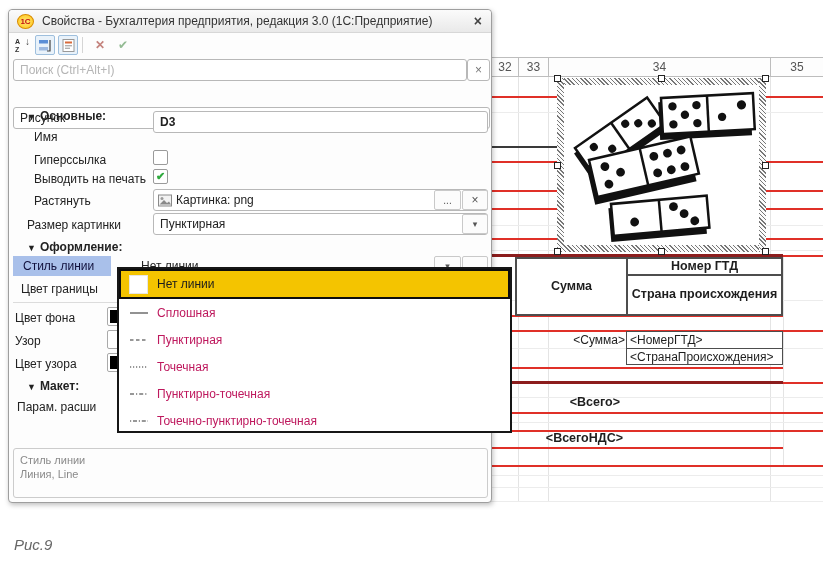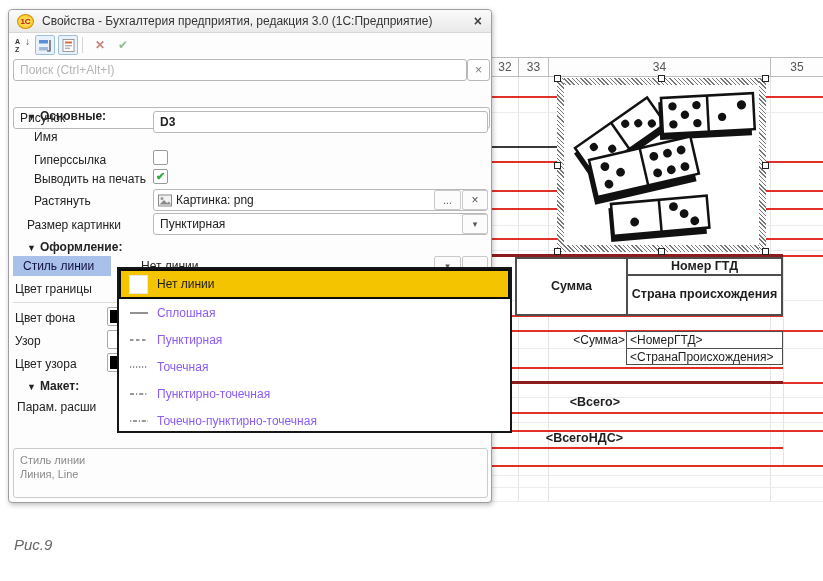--- a/index.html
+++ b/index.html
@@ -73,21 +73,21 @@
   .hl-label{background:#a9c0ea;color:#10103c;}
   .divline{position:absolute;height:1px;background:#dcdcdc;}
 
   .descbox{position:absolute;left:4px;top:438px;width:475px;height:50px;box-sizing:border-box;
            border:1px solid #cccccc;border-radius:3px;background:#fdfdfd;color:#8a8a8a;
            font-size:11px;padding:4px 6px;line-height:14px;}
 
   
   .popup{position:absolute;left:117px;top:267px;width:395px;height:166px;background:#fff;
          border:2px solid #161616;box-sizing:border-box;z-index:20;}
-  .pi{position:relative;height:27px;display:flex;align-items:center;color:#8b5cf6;font-size:12px;}
+  .pi{position:relative;height:27px;display:flex;align-items:center;color:#be185d;font-size:12px;}
   .pi.selected{height:30px;background:#f4c400;border:2px solid #0d0d0d;box-sizing:border-box;color:#1c1c1c;}
   .pi .sw{width:17px;height:17px;background:#fff;border:1px solid #e6e6e6;margin:0 9px 0 8px;}
   .pi .ln{width:20px;margin:0 8px 0 10px;display:flex;align-items:center;}
   .pi .lbl{white-space:nowrap;}
 
   .caption{position:absolute;left:14px;top:536px;font-style:italic;font-size:15px;color:#666;}
 </style>
 </head>
 <body>
 <div class="stage">
@@ -296,21 +296,21 @@
 
     <div class="sec" style="left:6px;top:230px;">
       <span class="tri">▼</span><span>Оформление:</span>
     </div>
 
     <div class="plabel hl-label" style="left:4px;top:246px;width:98px;height:20px;line-height:20px;padding-left:10px;box-sizing:border-box;">Стиль линии</div>
     <div class="abs" style="left:132px;top:249px;font-size:12px;color:#222;">Нет линии</div>
     <div class="sidebtn" style="left:425px;top:246px;width:27px;height:20px;font-size:9px;">▾</div>
     <div class="sidebtn" style="left:453px;top:246px;width:26px;height:20px;">...</div>
 
-    <div class="plabel" style="left:6px;top:272px;">Цвет границы</div>
+    <div class="plabel" style="left:12px;top:272px;">Цвет границы</div>
 
     <div class="divline" style="left:4px;top:292px;width:475px;"></div>
 
     <div class="plabel" style="left:6px;top:301px;">Цвет фона</div>
     <div class="swatch" style="left:98px;top:297px;">
         <div class="inner" style="background:#000;"></div>
       </div>
 
     <div class="plabel" style="left:6px;top:324px;">Узор</div>
     <div class="swatch" style="left:98px;top:320px;">

